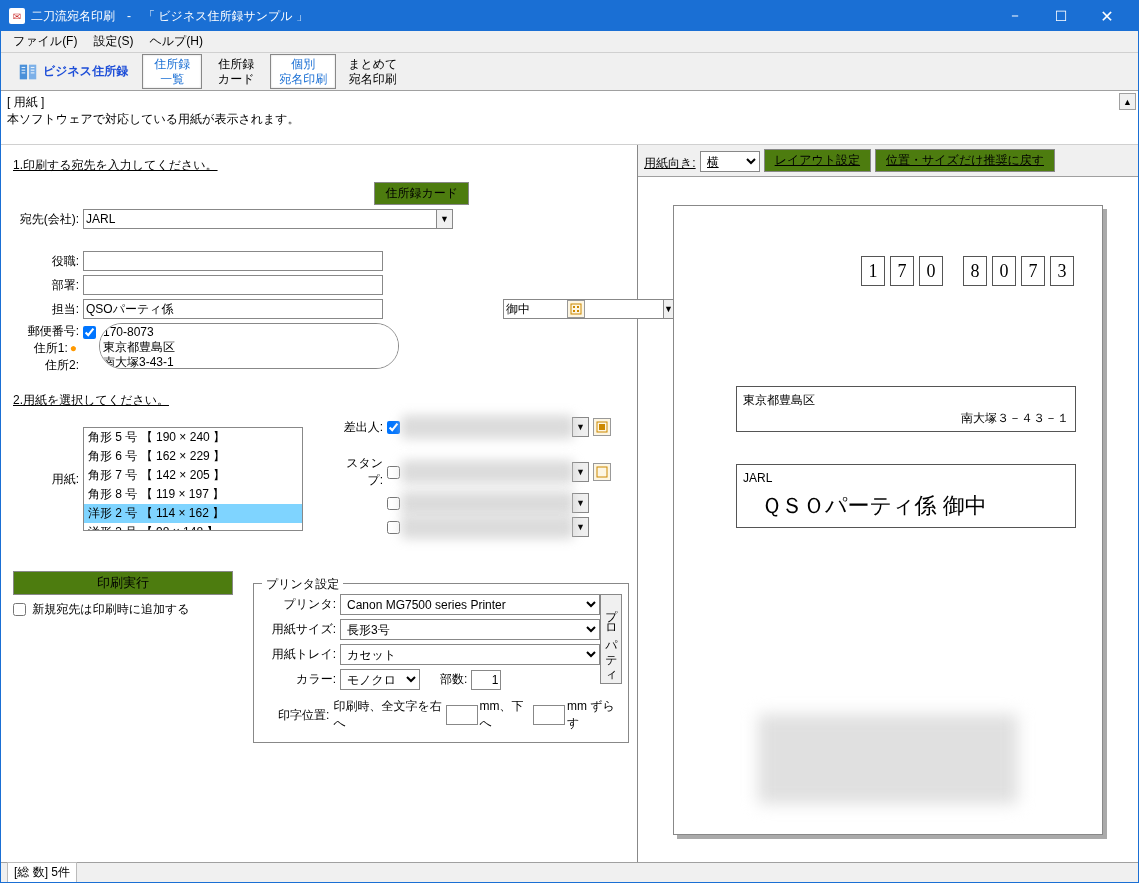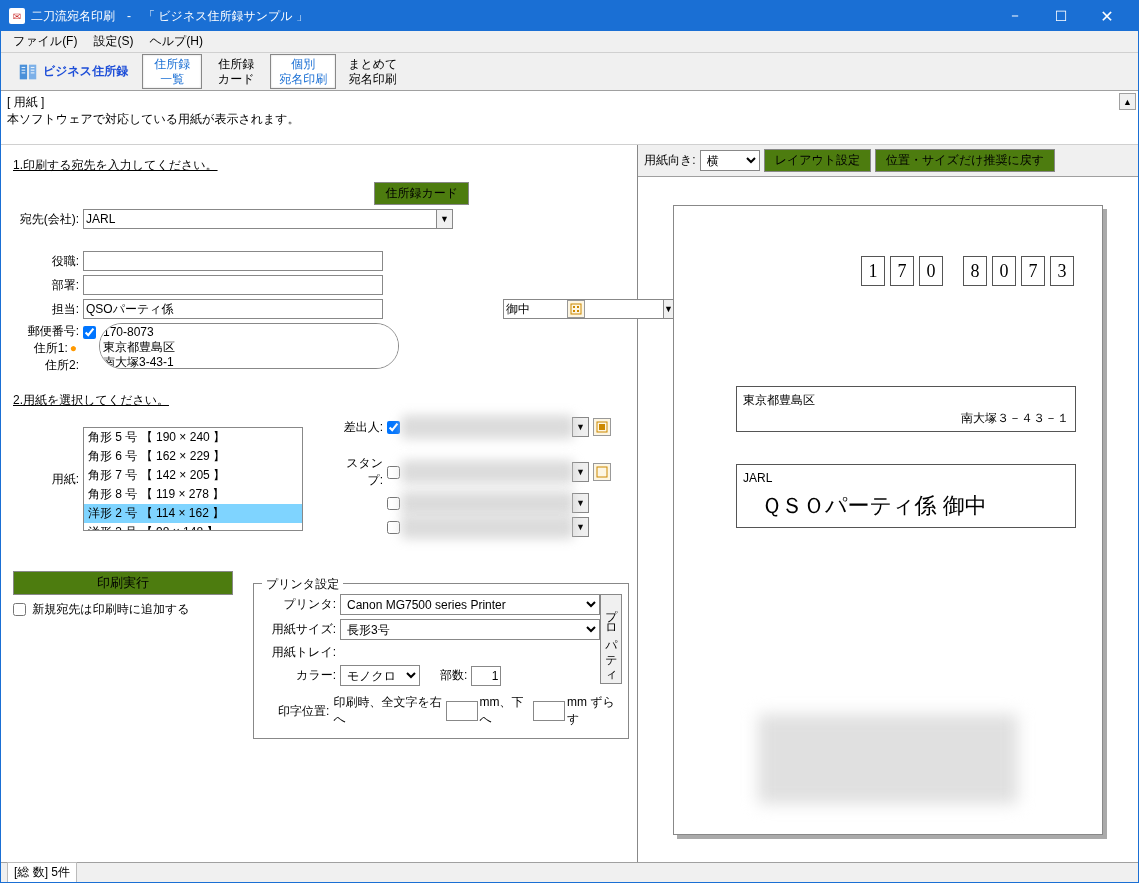--- a/index.html
+++ b/index.html
@@ -41,21 +41,21 @@
 .textarea { height: 46px; resize: none; overflow:auto; width: 300px; display:block;border-radius:23px; }
 .btn { border: 1px solid #888; background: #4d7c0f; padding: 2px 10px; }
 .btn.big { width: 220px; height: 24px; font-size: 13px; }
 .icon-btn { width:18px; height:18px; border:1px solid #999; background:#fdf6e3; margin-left:4px; display:inline-flex; align-items:center; justify-content:center;}
 .icon-btn svg { width:12px; height:12px; }
 .warn-icon { color:#f90; font-weight:bold; margin:0 2px;}
 .printer-group { border: 1px solid #888; padding: 10px 6px 6px 6px; margin-top: 12px; position: relative; width: 380px; }
 .printer-group-title { position: absolute; top: -8px; left: 8px; background: #fff; padding: 0 4px; }
 .vtext { writing-mode: vertical-rl; text-orientation: upright; letter-spacing: 2px; }
 .prop-btn { width: 22px; height: 90px; border: 1px solid #888; background: #f0f0f0; display:flex; align-items:center; justify-content:center; }
-.right-toolbar { background: #f0f0f0; padding: 4px 6px; display: flex; align-items: center; gap: 4px; border-bottom: 1px solid #a0a0a0; }
+.right-toolbar { background: #f0f0f0; padding: 4px 6px; display: flex; align-items: flex-end; gap: 4px; border-bottom: 1px solid #a0a0a0; text-decoration: underline; }
 .preview-wrap { flex: 1; background: #fff; display: flex; justify-content: center; align-items: flex-start; padding: 28px 10px; overflow:hidden;}
 .paper { width: 430px; height: 630px; background: #fff; border: 1px solid #888; box-shadow: 4px 4px 0 #aaa; position: relative; }
 .postcode-boxes { position: absolute; top: 50px; right: 28px; display: flex; gap: 5px; }
 .pc-box { width: 24px; height: 30px; border: 1px solid #555; display: flex; align-items: center; justify-content: center; font-family: serif; font-size: 18px; }
 .pc-gap { width: 10px; }
 .addr-box { position: absolute; top: 180px; left: 62px; width: 340px; border: 1px solid #555; padding: 4px 6px; font-family: serif; font-size: 20px; line-height: 1.5; }
 .addr-line2 { text-align: right; }
 .name-box { position: absolute; top: 258px; left: 62px; width: 340px; border: 1px solid #555; padding: 4px 6px; font-family: serif; font-size: 18px; line-height: 1.6; }
 .name-line2 { font-size: 22px; padding-left: 18px; }
 .blur-block { filter: blur(6px); background: #ddd; }
@@ -171,21 +171,21 @@
 
     <div style="height:14px;"></div>
     <div class="section-title">2.用紙を選択してください。</div>
 
     <div style="display:flex; align-items:center;">
       <div class="form-label">用紙:</div>
       <div class="listbox" id="paper-list">
           <div class="list-item">角形 5 号 【 190 × 240 】</div>
           <div class="list-item">角形 6 号 【 162 × 229 】</div>
           <div class="list-item">角形 7 号 【 142 × 205 】</div>
-          <div class="list-item">角形 8 号 【 119 × 278 】</div>
+          <div class="list-item">角形 8 号 【 119 × 197 】</div>
           <div class="list-item sel">洋形 2 号 【 114 × 162 】</div>
           <div class="list-item">洋形 3 号 【  98 × 148 】</div>
         </div>
 
       <div style="margin-left:28px; width:280px;">
         <div class="form-row">
           <div class="form-label sm">差出人:</div>
           <input type="checkbox" checked="" class="chk" style="">
           <div class="combo" style="flex:1;">
             <div class="blur-block" style="flex:1; height:20px; border:1px solid #888;"></div>
@@ -251,20 +251,21 @@
             <div class="form-row">
               <div class="form-label" style="width:80px;">プリンタ:</div>
               <select style="flex:1;"><option>Canon MG7500 series Printer</option></select>
             </div>
             <div class="form-row">
               <div class="form-label" style="width:80px;">用紙サイズ:</div>
               <select style="flex:1;"><option>長形3号</option></select>
             </div>
             <div class="form-row">
               <div class="form-label" style="width:80px;">用紙トレイ:</div>
+              <select style="flex:1;"><option>カセット</option></select>
             </div>
             <div class="form-row">
               <div class="form-label" style="width:80px;">カラー:</div>
               <select style="width:80px;"><option>モノクロ</option></select>
               <div style="width:20px;"></div>
               <span>部数:</span>
               <input type="text" style="width: 30px; text-align: right; margin-left: 4px;" value="1">
             </div>
           </div>
           <div class="prop-btn">

